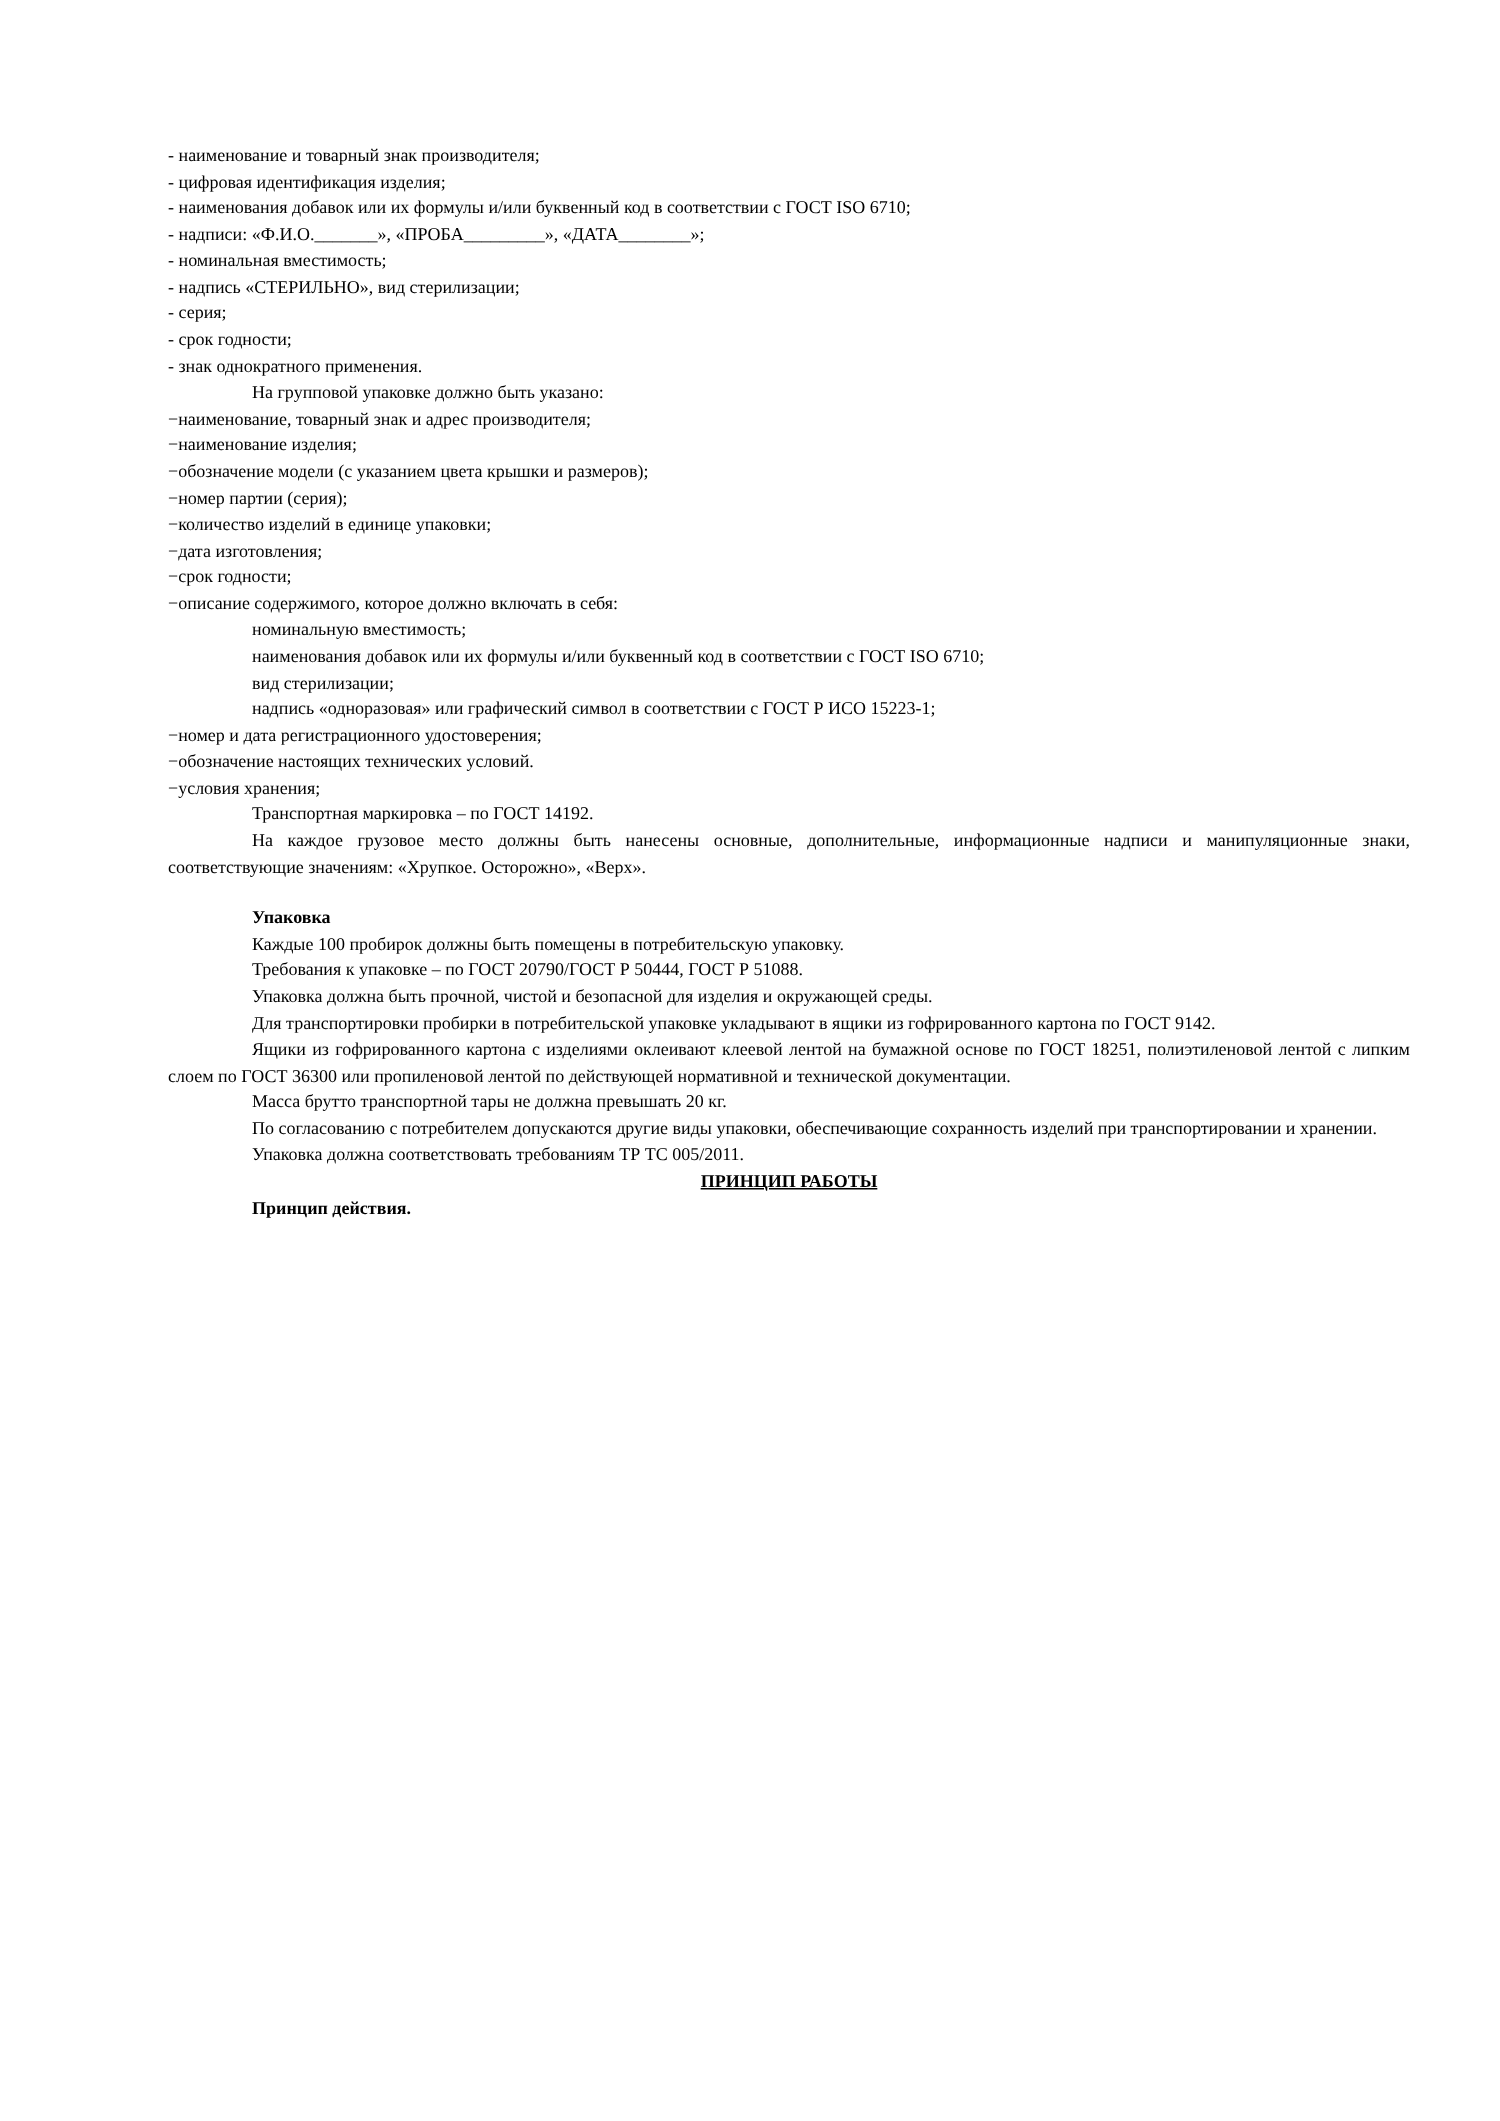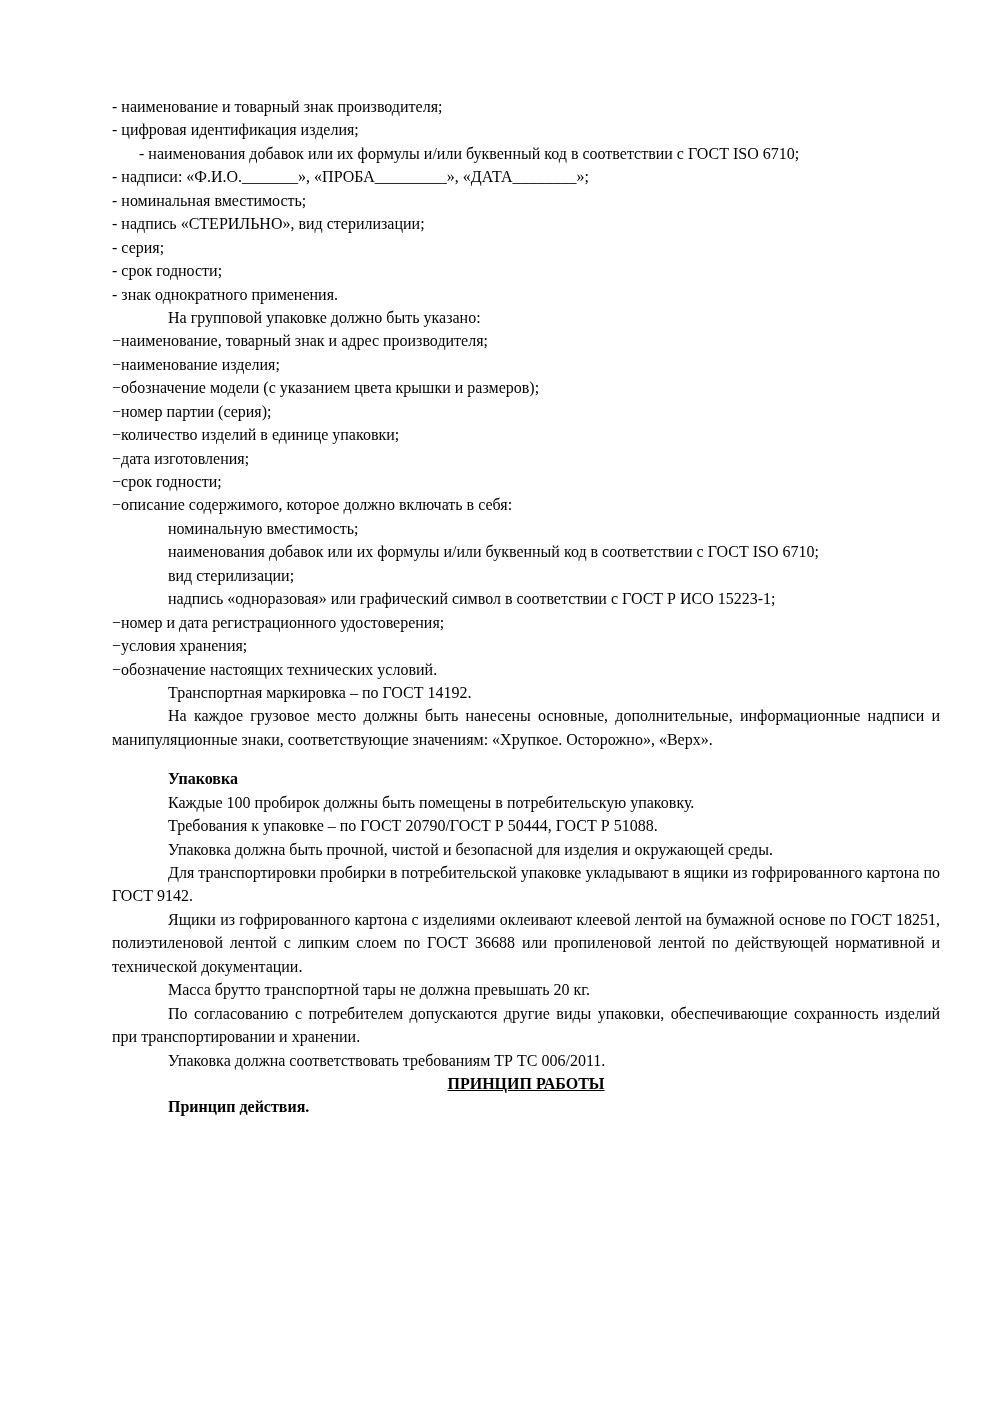--- a/index.html
+++ b/index.html
@@ -15,34 +15,33 @@
   }
   .page {
     position: relative;
     width: 1000px;
     height: 1414px;
     box-sizing: border-box;
     padding: 95px 60px 40px 112px;
   }
   .doc {
     width: 828px;
-    font-size: 16px;
+    font-size: 12px;
     line-height: 1.465;
   }
   p {
     margin: 0;
     padding: 0;
     text-align: justify;
   }
   .indent {
     text-indent: 56px;
   }
   .hang {
     text-indent: 0;
-    margin-left: 27px;
   }
   .center {
     text-align: center;
     text-indent: 0;
   }
   .bold {
     font-weight: bold;
     text-decoration: underline;
   }
   .heading-ind {
@@ -83,35 +82,35 @@
     <p class="nojust">−дата изготовления;</p>
     <p class="nojust">−срок годности;</p>
     <p class="nojust">−описание содержимого, которое должно включать в себя:</p>
 
     <p class="indent">номинальную вместимость;</p>
     <p class="sub-indent">наименования добавок или их формулы и/или буквенный код в соответствии с ГОСТ ISO 6710;</p>
     <p class="indent">вид стерилизации;</p>
     <p class="indent">надпись «одноразовая» или графический символ в соответствии с ГОСТ Р ИСО 15223-1;</p>
 
     <p class="nojust">−номер и дата регистрационного удостоверения;</p>
+    <p class="nojust">−обозначение настоящих технических условий.</p>
     <p class="nojust">−условия хранения;</p>
-    <p class="nojust">−обозначение настоящих технических условий.</p>
 
     <p class="indent">Транспортная маркировка – по ГОСТ 14192.</p>
     <p class="indent">На каждое грузовое место должны быть нанесены основные, дополнительные, информационные надписи и манипуляционные знаки, соответствующие значениям: «Хрупкое. Осторожно», «Верх».</p>
 
     <p class="indent" style="height:16px"></p>
 
     <p class="heading-ind">Упаковка</p>
     <p class="indent">Каждые 100 пробирок должны быть помещены в потребительскую упаковку.</p>
     <p class="indent">Требования к упаковке – по ГОСТ 20790/ГОСТ Р 50444, ГОСТ Р 51088.</p>
     <p class="indent">Упаковка должна быть прочной, чистой и безопасной для изделия и окружающей среды.</p>
     <p class="indent">Для транспортировки пробирки в потребительской упаковке укладывают в ящики из гофрированного картона по ГОСТ 9142.</p>
-    <p class="indent">Ящики из гофрированного картона с изделиями оклеивают клеевой лентой на бумажной основе по ГОСТ 18251, полиэтиленовой лентой с липким слоем по ГОСТ 36688 или пропиленовой лентой по действующей нормативной и технической документации.</p>
+    <p class="indent">Ящики из гофрированного картона с изделиями оклеивают клеевой лентой на бумажной основе по ГОСТ 18251, полиэтиленовой лентой с липким слоем по ГОСТ 36300 или пропиленовой лентой по действующей нормативной и технической документации.</p>
     <p class="indent">Масса брутто транспортной тары не должна превышать 20 кг.</p>
     <p class="indent">По согласованию с потребителем допускаются другие виды упаковки, обеспечивающие сохранность изделий при транспортировании и хранении.</p>
-    <p class="indent">Упаковка должна соответствовать требованиям ТР ТС 006/2011.</p>
+    <p class="indent">Упаковка должна соответствовать требованиям ТР ТС 005/2011.</p>
 
     <p class="center bold">ПРИНЦИП РАБОТЫ</p>
     <p class="heading-ind">Принцип действия.</p>
 
   </div>
 </div>
 
 </body></html>

